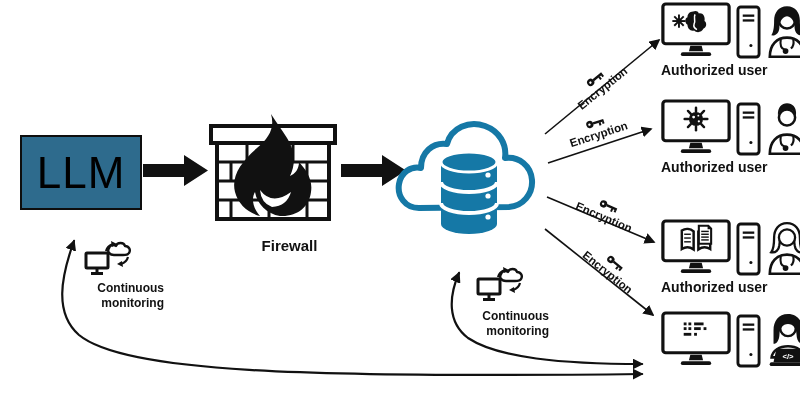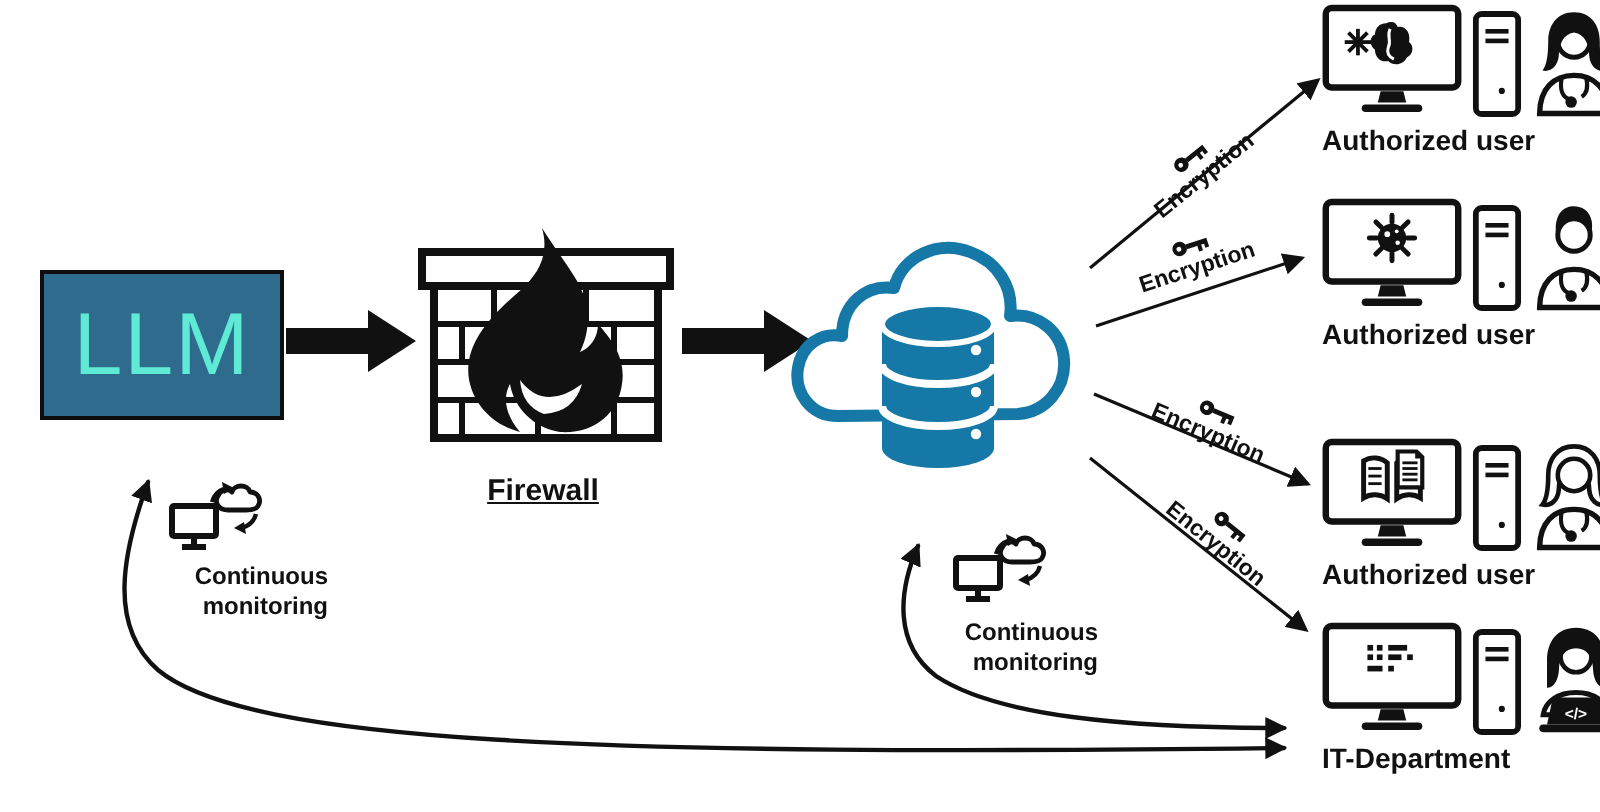--- a/index.html
+++ b/index.html
@@ -3,24 +3,24 @@
 <meta charset="utf-8">
 <style>
   html,body{margin:0;padding:0;background:#fff;}
   #canvas{position:relative;width:800px;height:406px;background:#fff;overflow:hidden;
           font-family:"Liberation Sans",sans-serif;color:#111;}
   .abs{position:absolute;}
   svg{display:block;}
   
   .llm-box{left:20px;top:135px;width:118px;height:71px;background:#2e6b8d;border:2px solid #0e0e0e;
            display:flex;align-items:center;justify-content:center;}
-  .llm-box span{color:#5eead4;font-size:44px;font-weight:400;letter-spacing:1px;line-height:1;}
+  .llm-box span{color:#000000;font-size:44px;font-weight:400;letter-spacing:1px;line-height:1;}
   
   .nodelabel{font-size:15px;font-weight:600;text-align:center;white-space:nowrap;}
-  .fw-label{left:204px;top:237px;width:135px;text-decoration:underline;}
+  .fw-label{left:222px;top:237px;width:135px;}
   .cloud-label{left:372px;top:239px;width:190px;}
   .cm-text{font-size:12px;font-weight:600;text-align:right;line-height:15px;width:104px;}
   .cm1-text{left:60px;top:281px;}
   .cm2-text{left:445px;top:309px;}
   
   .enc{display:flex;flex-direction:column;align-items:center;gap:1px;
        font-size:11.5px;font-weight:600;white-space:nowrap;}
   
   .ugroup{left:661px;width:136px;display:flex;flex-direction:column;align-items:flex-start;}
   .icons{display:flex;align-items:flex-end;gap:5px;}
@@ -336,16 +336,15 @@
         <path fill="#111" d="M22 2 C12 2 7 9.5 7 19 L7 33 C10.5 33 13 29 13.2 23 C13.4 17 16.5 12.5 22 12.5
           C27.5 12.5 30.6 17 30.8 23 C31 29 33.5 33 37 33 L37 19 C37 9.5 32 2 22 2 Z"></path>
         <path d="M5 47 C6 40 13 35.5 22 35.5 C31 35.5 38 40 39 47 Z" fill="#fff" stroke="#111" stroke-width="2.6"></path>
         <g>
           <path d="M10 38 L34 38 L37 52 L7 52 Z" fill="#111"></path>
           <rect x="3" y="52" width="38" height="4" rx="2" fill="#111"></rect>
           <text x="22" y="49" text-anchor="middle" font-size="8" font-weight="bold" fill="#fff" style="font-family:'Liberation Sans',sans-serif">&lt;/&gt;</text>
         </g>
       </svg>
     </div>
-    <div class="ulabel">IT-Department</div>
   </div>
 
 </div>
 
 </body></html>

